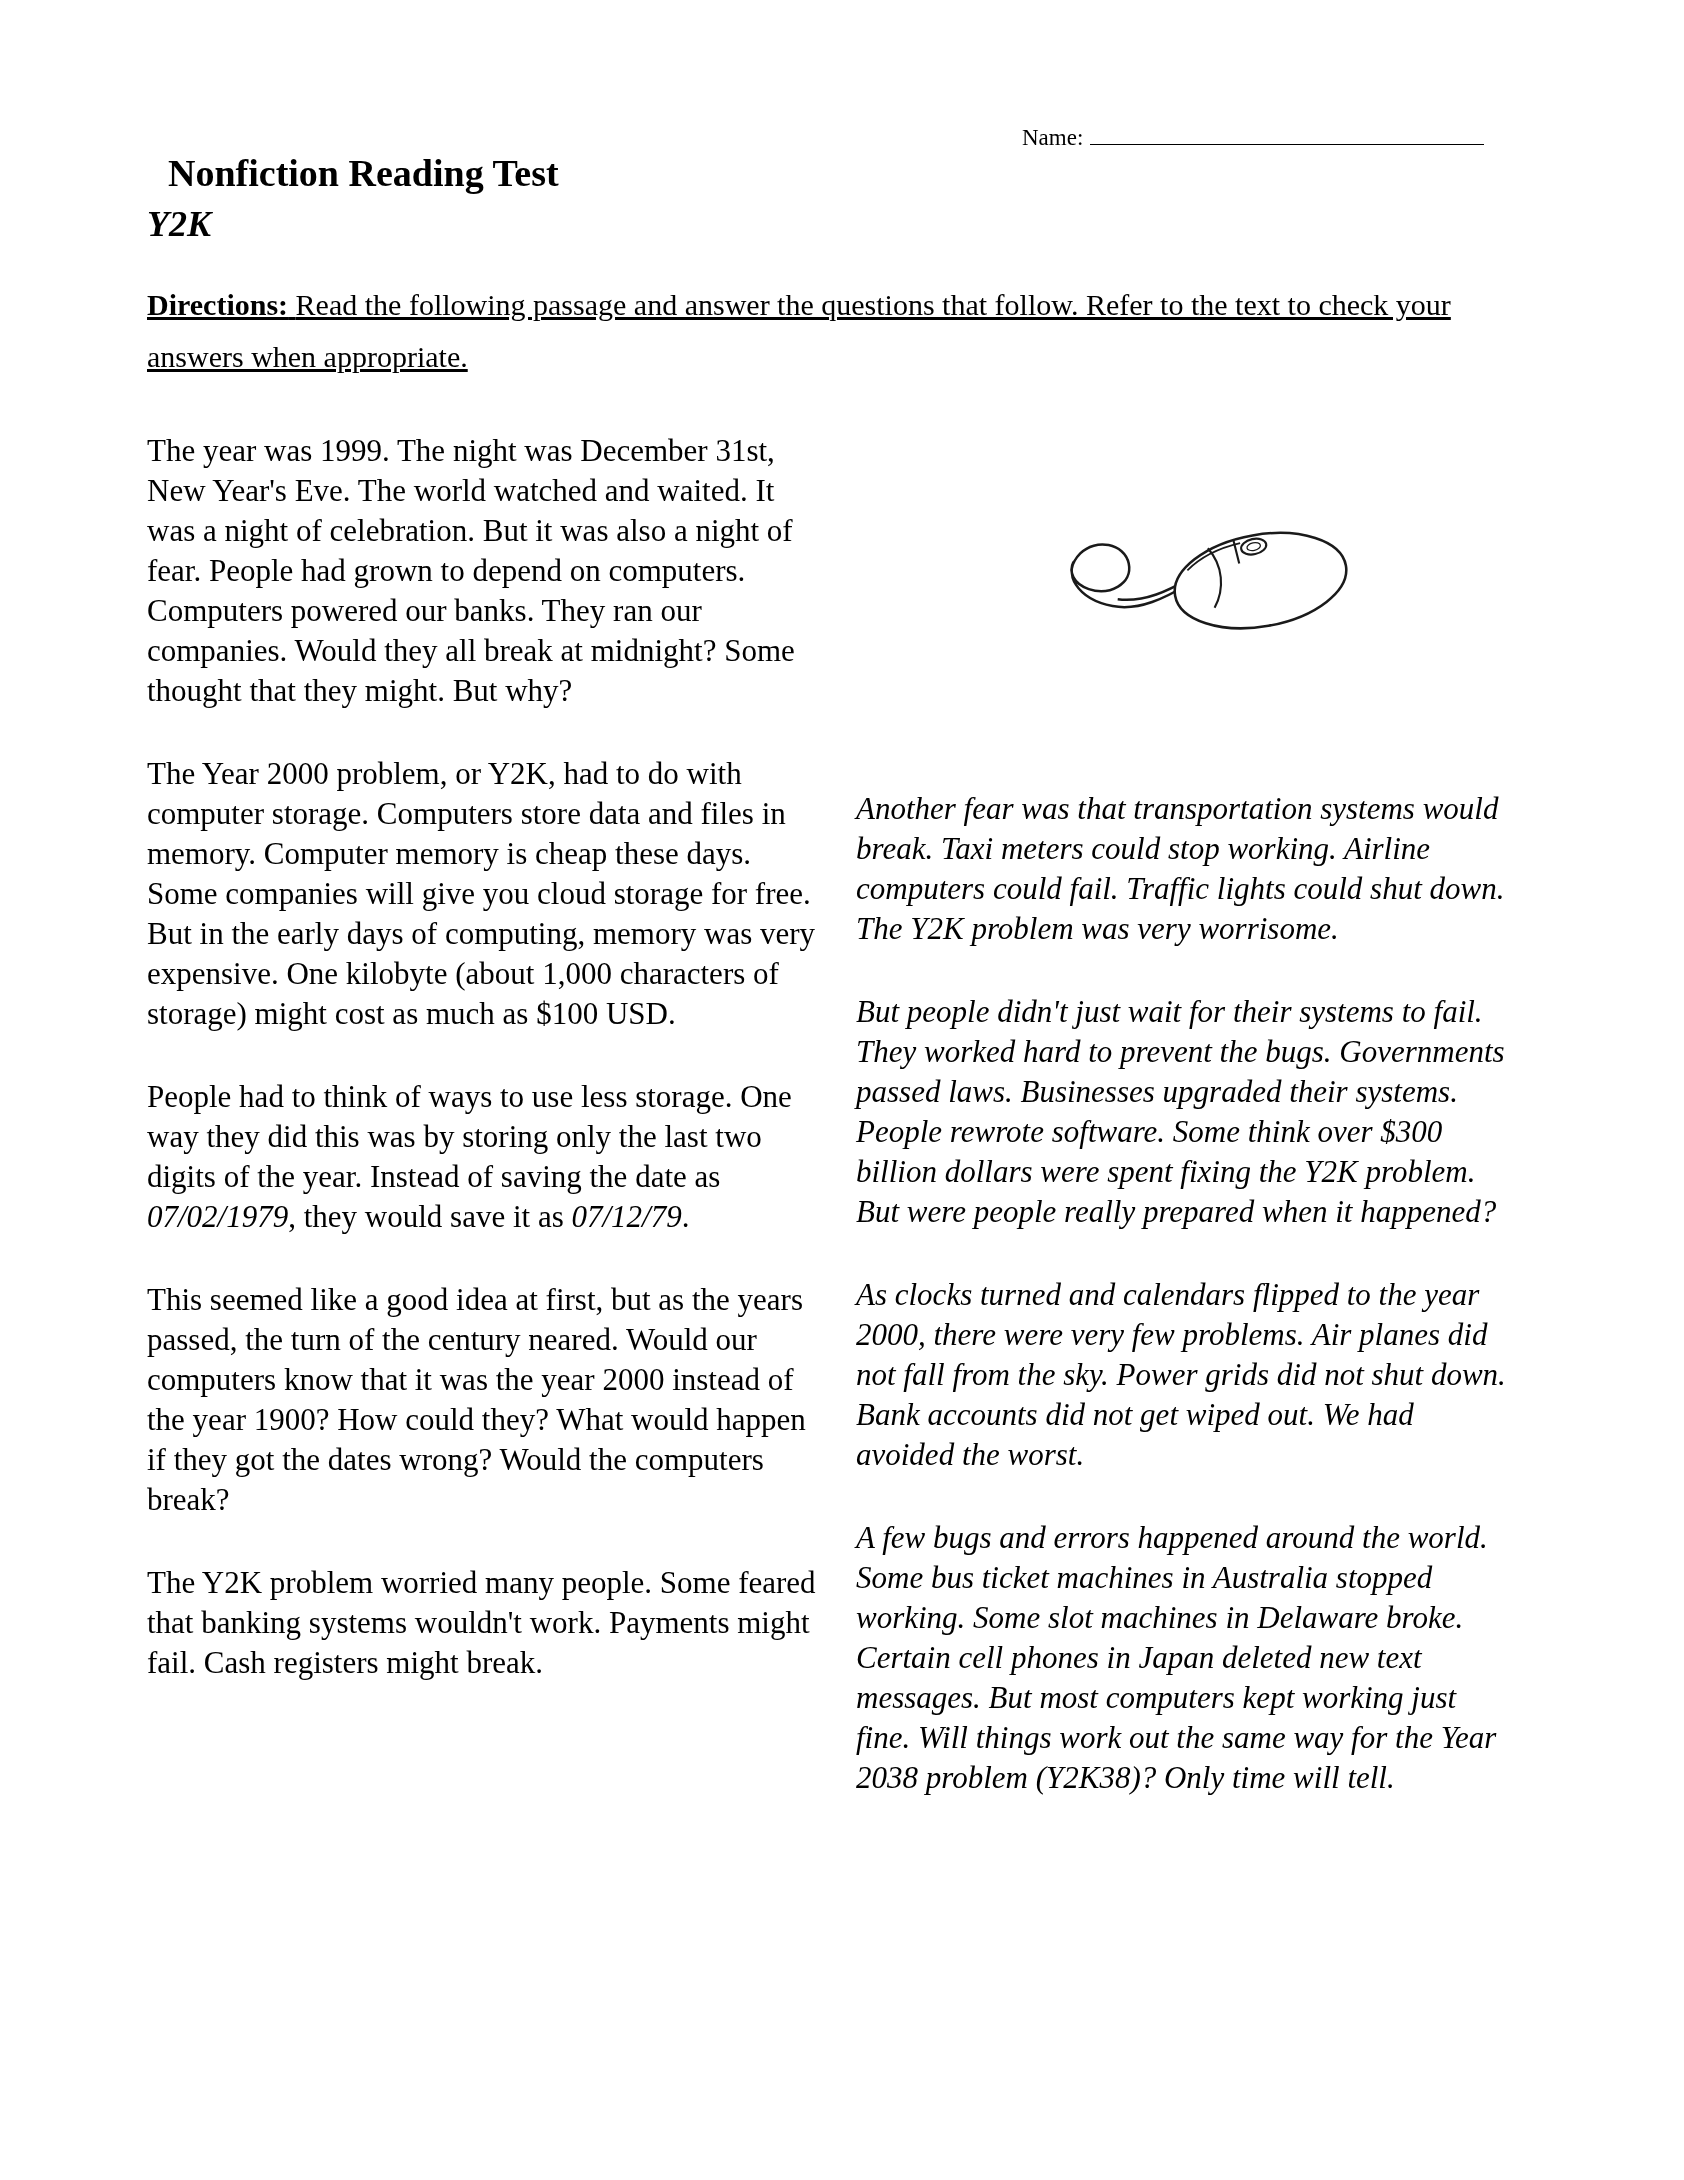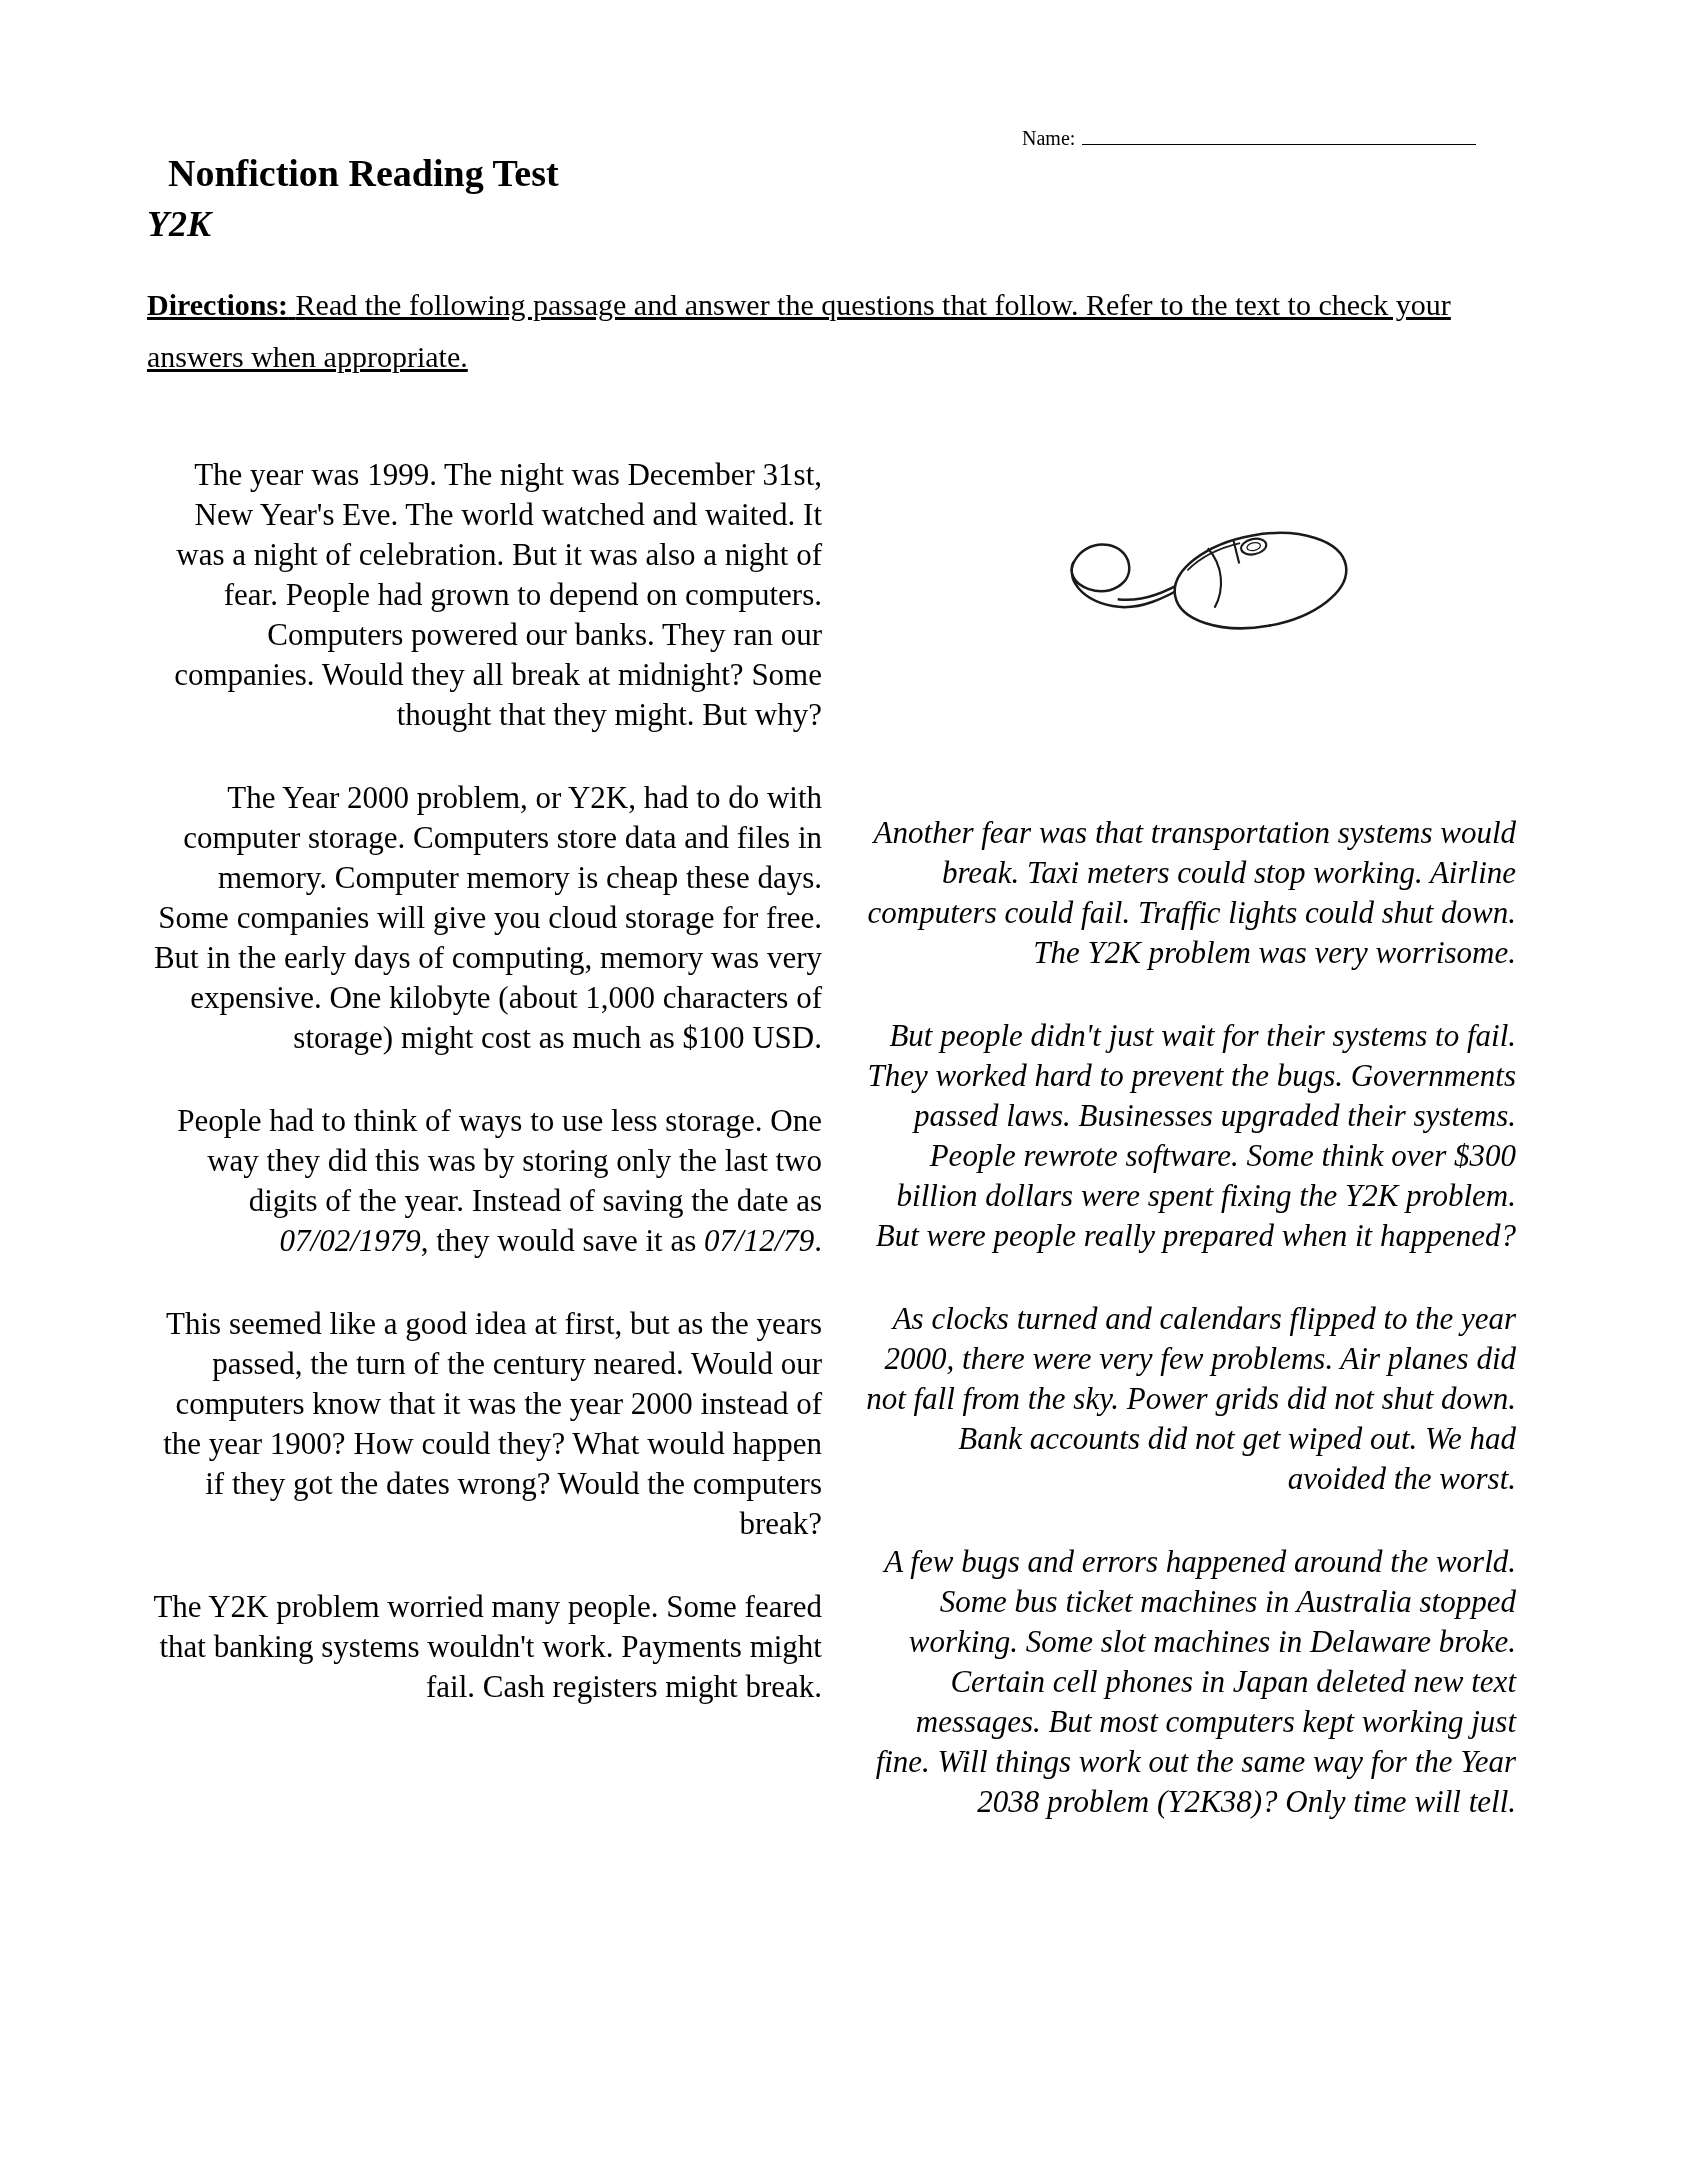--- a/index.html
+++ b/index.html
@@ -10,21 +10,21 @@
     height: 2181px;
     background: #ffffff;
     color: #000000;
     font-family: "Liberation Serif", serif;
     overflow: hidden;
   }
   .name-row {
     position: absolute;
     top: 119px;
     left: 1022px;
-    font-size: 20px;
+    font-size: 23px;
     white-space: nowrap;
   }
   .name-line {
     display: inline-block;
     width: 394px;
     height: 25.6px;
     border-bottom: 1.7px solid #000;
     margin-left: 6.8px;
   }
   .header { position: absolute; top: 152px; left: 147px; }
@@ -45,22 +45,21 @@
     left: 147px;
     display: flex;
     gap: 34px;
   }
   .col-left { width: 675px; }
   .col-right { width: 660px; font-style: italic; }
   p.para {
     font-size: 31px;
     line-height: 40px;
     margin-bottom: 43px;
-    text-align: right;
-    margin-top: 24px;
+    text-align: left;
   }
   p.para:last-child { margin-bottom: 0; }
   .mouse-figure {
     height: 358px;
     padding-top: 68px;
     padding-left: 149px;
   }
   .mouse-figure svg { display: block; }
   i.date { font-style: italic; }
 </style>

